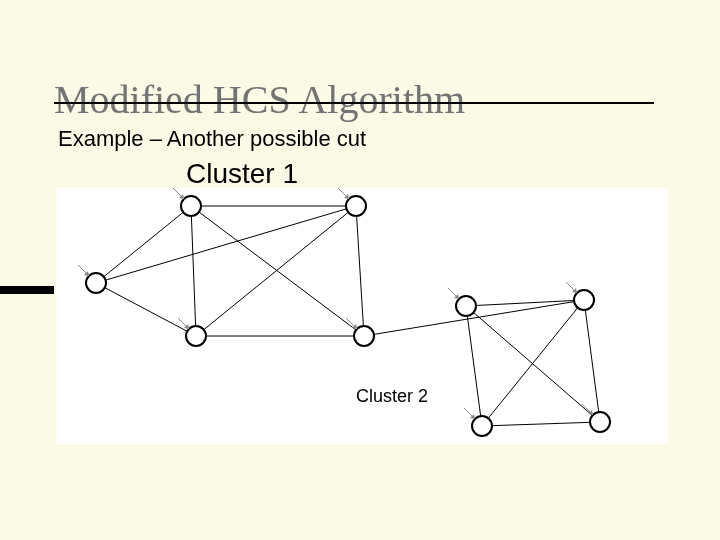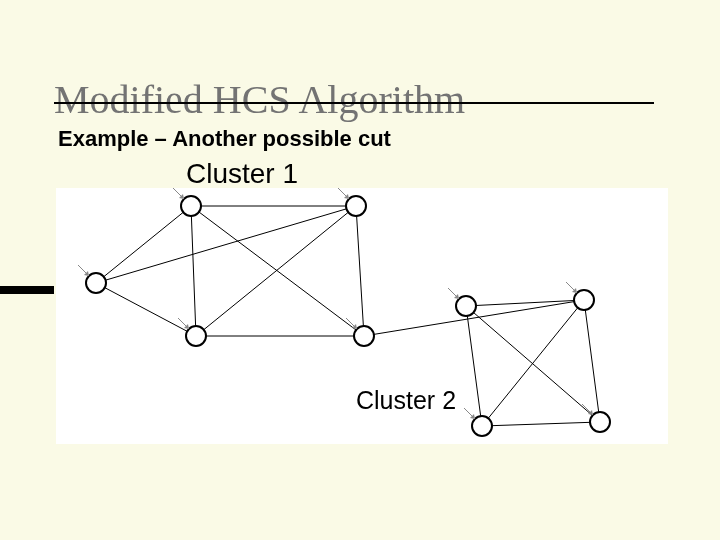--- a/index.html
+++ b/index.html
@@ -34,36 +34,36 @@
     left: 54px;
     top: 102px;
     width: 600px;
     height: 0;
     border-bottom: 2px solid #000;
   }
   .subtitle {
     position: absolute;
     left: 58px;
     top: 126px;
-    font-weight: bold;
+    font-weight: normal;
     font-size: 22px;
     color: #000;
   }
   .cluster1-label {
     position: absolute;
     left: 186px;
     top: 158px;
     font-size: 28px;
     color: #000;
   }
   .cluster2-label {
     position: absolute;
     left: 356px;
     top: 386px;
-    font-size: 25px;
+    font-size: 18px;
     color: #000;
   }
   .diagram-panel {
     position: absolute;
     left: 56px;
     top: 188px;
     width: 612px;
     height: 256px;
     background: #ffffff;
   }

